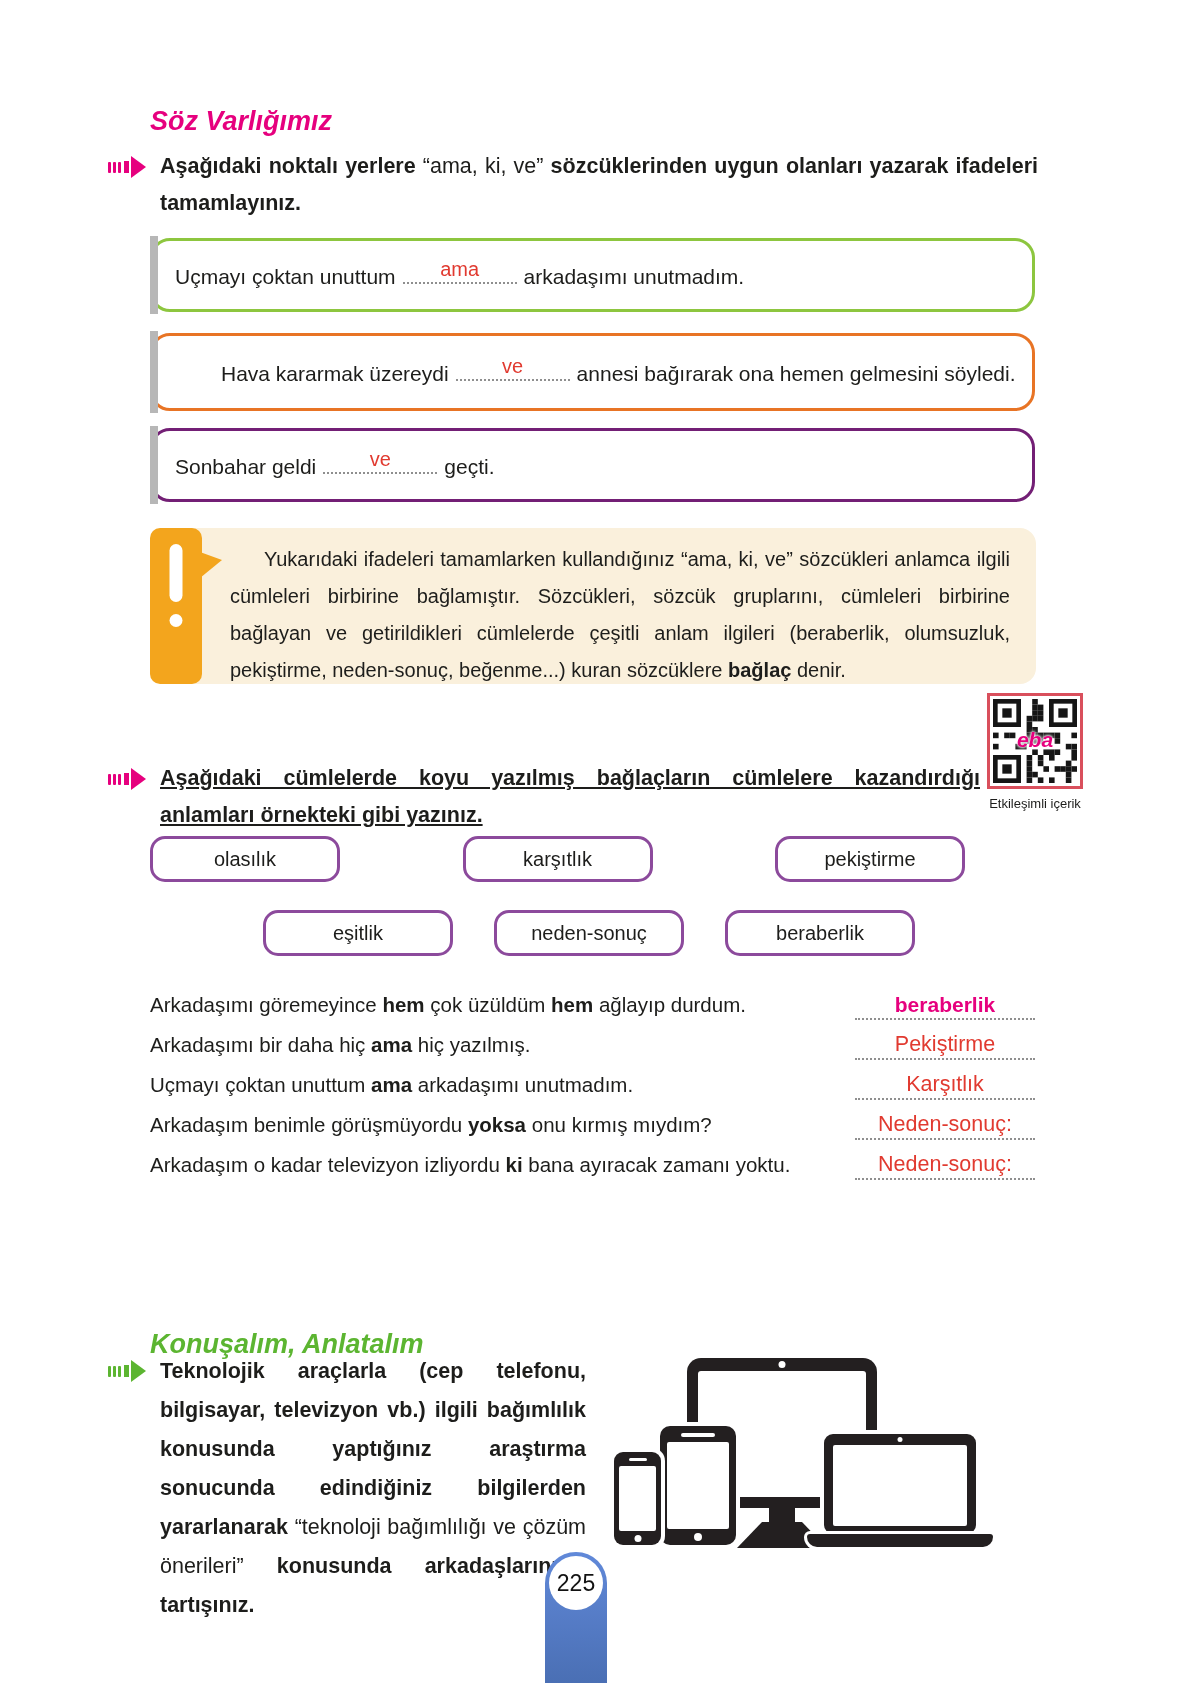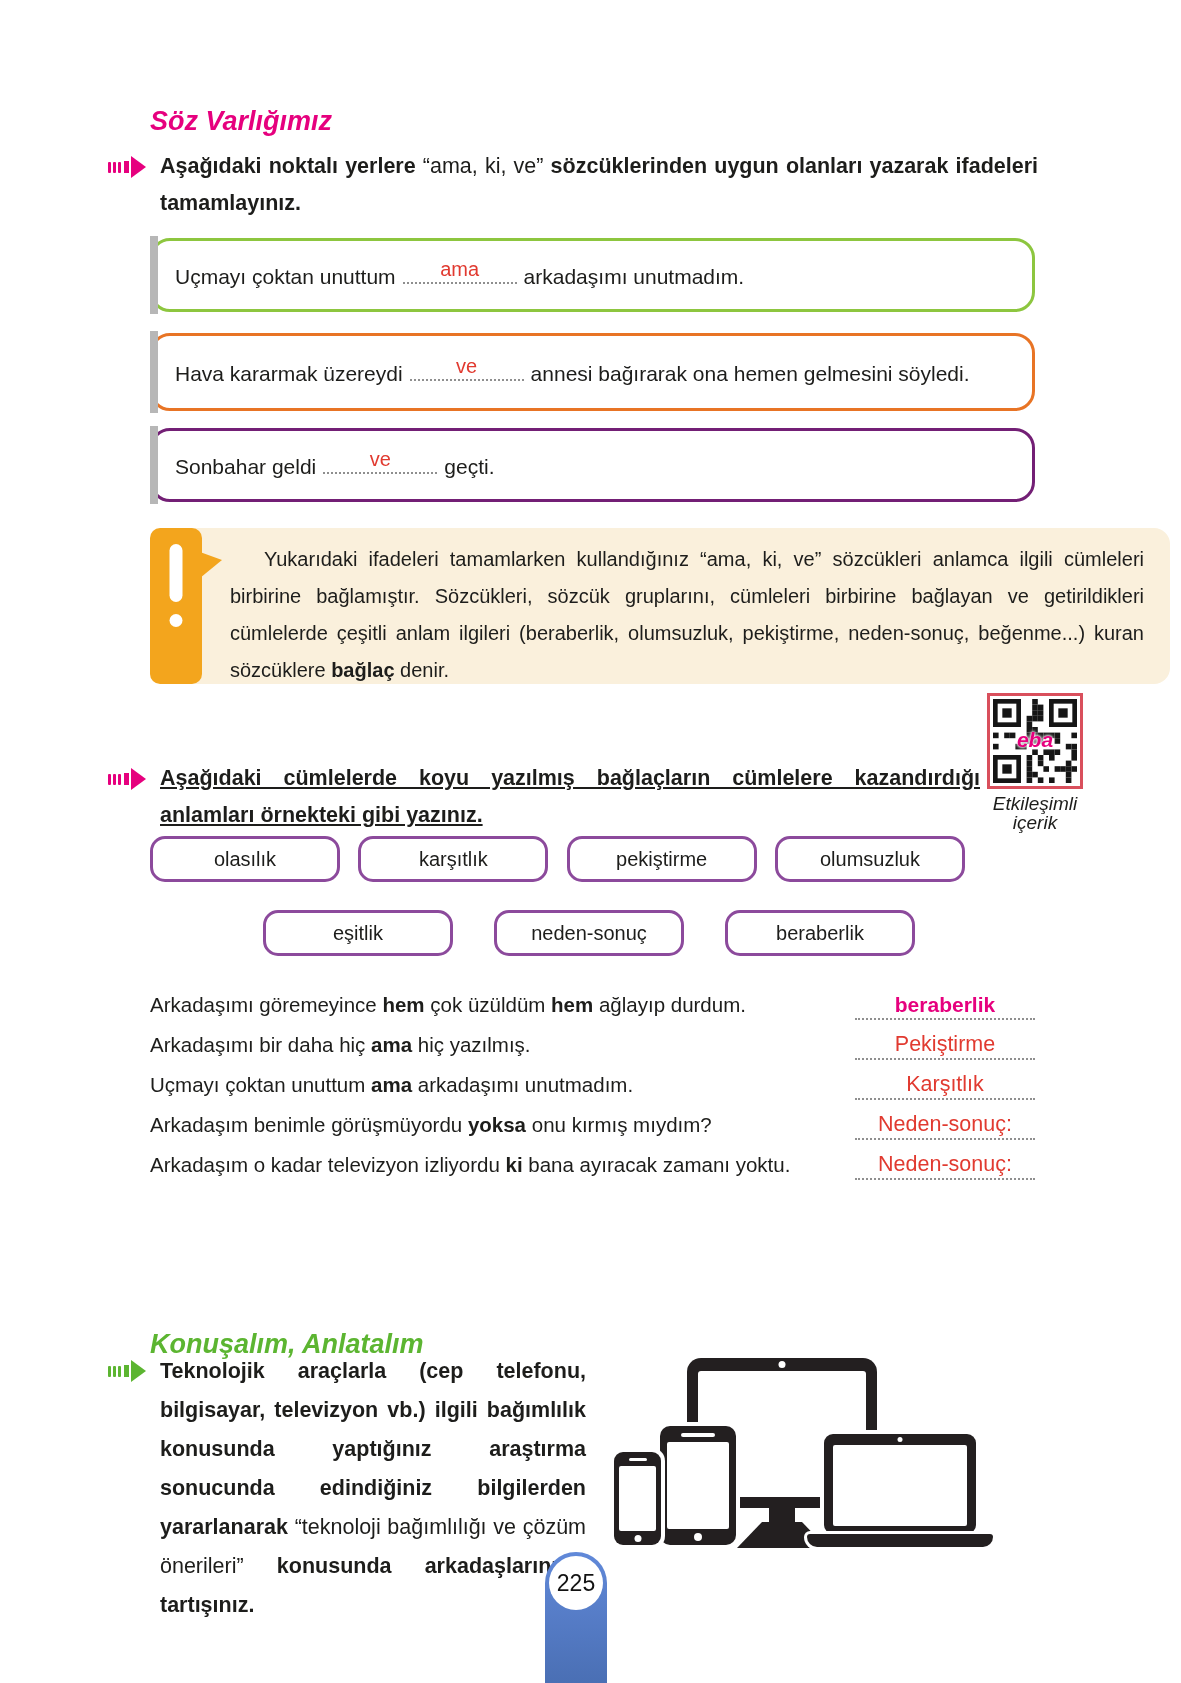--- a/index.html
+++ b/index.html
@@ -22,48 +22,48 @@
   .itext .reg{font-weight:normal;}
   #instr1{left:108px;top:148px;width:930px;}
   #instr2{left:108px;top:760px;width:872px;text-decoration:underline;}
   #instr3{left:108px;top:1352px;width:478px;}
   #instr3 .itext{line-height:39px;}
 
   
   .fillbox{position:absolute;left:150px;width:885px;display:flex;align-items:center;
            border:3px solid;border-radius:20px;box-sizing:border-box;background:#fff;}
   #fb1{top:238px;height:74px;border-color:var(--c-box_green,#8dc63f);}
-  #fb2{top:333px;height:78px;border-color:var(--c-box_orange,#e87425);}
+  #fb2{top:333px;height:78px;border-color:var(--c-box_orange,#e87425);padding-left:46px;}
   #fb3{top:428px;height:74px;border-color:var(--c-box_purple,#731f75);}
   .fillbox .sidebar{position:absolute;left:-3px;top:-5px;bottom:-5px;width:8px;background:var(--c-gray_bar,#b7b7b7);}
   .fillbox p{margin:0 0 0 22px;font-size:21px;}
   .blank{display:inline-block;position:relative;width:114px;height:20px;margin:0 7px;
          border-bottom:2px dotted var(--c-dot_gray,#8f8f8f);}
   .blank .ans{position:absolute;left:0;right:0;bottom:1px;text-align:center;
               color:var(--c-answer_red,#e13a30);font-size:20px;}
 
   
-  #infobox{position:absolute;left:150px;top:528px;width:1020px;height:156px;}
+  #infobox{position:absolute;left:150px;top:528px;width:886px;height:156px;}
   .info-body{position:absolute;left:14px;right:0;top:0;bottom:0;background:var(--c-cream,#faf0dc);border-radius:16px;}
   .info-tab{position:absolute;left:0;top:0;bottom:0;width:52px;background:var(--c-amber,#f3a51d);border-radius:10px;z-index:2;}
   .info-tail{position:absolute;left:50px;top:24px;width:0;height:0;z-index:2;
              border-top:8px solid transparent;border-bottom:18px solid transparent;border-left:22px solid var(--c-amber,#f3a51d);}
   .excl-bar{position:absolute;left:50%;transform:translateX(-50%);top:16px;width:13px;height:58px;background:#fff;border-radius:7px;}
   .excl-dot{position:absolute;left:50%;transform:translateX(-50%);top:86px;width:13px;height:13px;background:#fff;border-radius:50%;}
   .info-text{position:relative;z-index:1;margin:0;padding:13px 26px 0 80px;font-size:20px;line-height:37px;
              text-align:justify;text-indent:34px;}
 
   
   #qrblock{position:absolute;left:985px;top:693px;width:100px;text-align:center;}
   .qr{position:relative;width:96px;height:96px;margin:0 auto;border:3px solid var(--c-qr_border,#d94f5c);
       background:#fff;box-sizing:border-box;}
   .qr svg{position:absolute;left:3px;top:3px;width:84px;height:84px;}
   .eba{position:absolute;top:50%;left:50%;transform:translate(-50%,-55%);font-style:italic;font-weight:bold;
        font-size:21px;color:var(--c-magenta,#e6007e);text-shadow:0 0 2px #fff,0 0 3px #fff,0 0 4px #fff;}
-  .qr-caption{margin-top:5px;font-style:italic;font-size:19px;line-height:19px;}
+  .qr-caption{margin-top:5px;font-size:13px;line-height:19px;}
 
   
   .pillrow{position:absolute;display:flex;justify-content:space-between;}
   #pills1{left:150px;top:836px;width:815px;}
   #pills2{left:263px;top:910px;width:652px;}
   .pill{width:190px;height:46px;box-sizing:border-box;background:#fff;
         border:3px solid var(--c-pill_purple,#8c4a9c);border-radius:15px;
         display:flex;align-items:center;justify-content:center;font-size:20px;}
 
   
@@ -231,21 +231,20 @@
         <i class="shaft"></i>
         <i class="head"></i>
       </span>
     <p class="itext">Aşağıdaki cümlelerde koyu yazılmış bağlaçların cümlelere kazandırdığı anlamları örnekteki gibi yazınız.</p>
   </div>
 
   <div class="pillrow" id="pills1">
     <div class="pill">olasılık</div>
     <div class="pill">karşıtlık</div>
     <div class="pill">pekiştirme</div>
-    <div class="pill">olumsuzluk</div>
   </div>
   <div class="pillrow" id="pills2">
     <div class="pill">eşitlik</div>
     <div class="pill">neden-sonuç</div>
     <div class="pill">beraberlik</div>
   </div>
 
   <div id="qa">
     <div class="qa-row">
       <p class="qa-s"><span>Arkadaşımı göremeyince </span><b>hem</b><span> çok üzüldüm </span><b>hem</b><span> ağlayıp durdum.</span></p>

